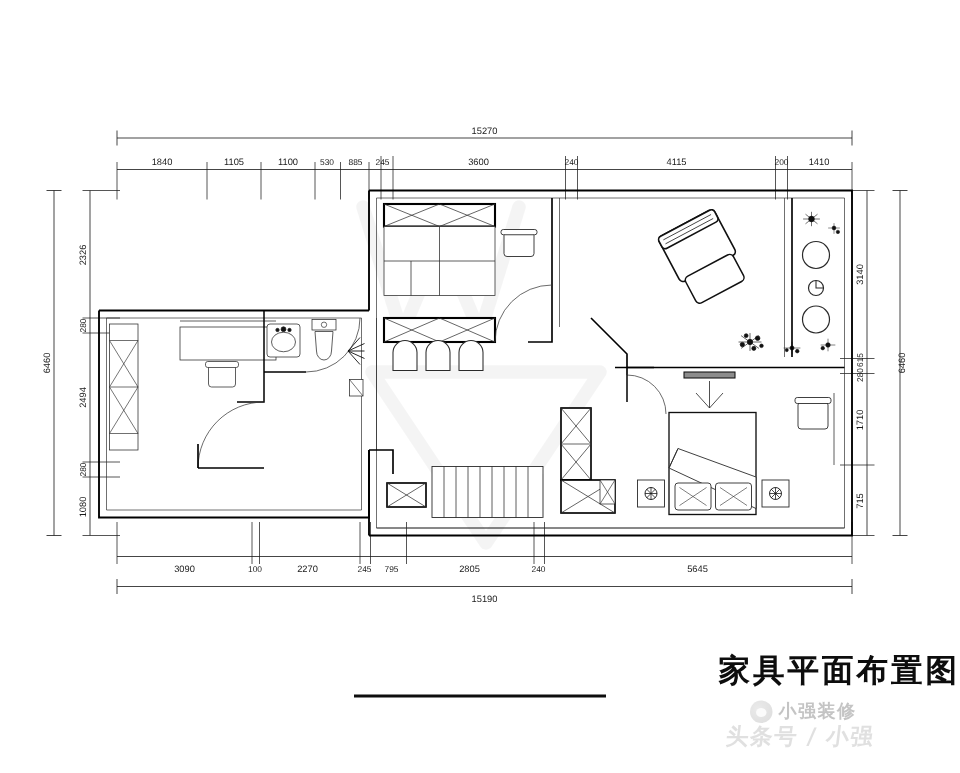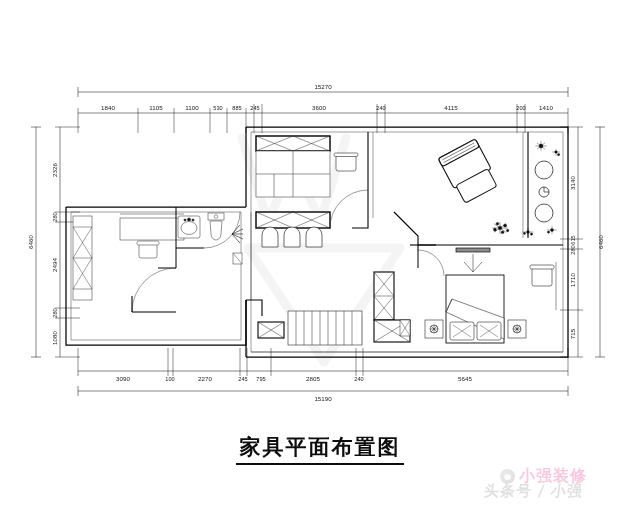--- a/index.html
+++ b/index.html
@@ -6,37 +6,37 @@
   body{width:640px;height:515px;overflow:hidden;
        font-family:"Liberation Sans","DejaVu Sans",sans-serif;color:#111;}
   #stage{position:relative;width:640px;height:515px;background:#fff;}
 
   svg#plan{position:absolute;left:0;top:0;width:640px;height:515px;}
 
   .dimtxt{font-family:"Liberation Sans",sans-serif;font-size:6.2px;fill:#1a1a1a;}
   .dimtxt-sm{font-family:"Liberation Sans",sans-serif;font-size:5.6px;fill:#1a1a1a;}
 
   
-  #title-wrap{position:absolute;left:0;top:436px;width:640px;text-align:center;}
+  #title-wrap{position:absolute;left:0;top:436px;width:640px;text-align:right;}
   #title-text{font-family:"DejaVu Sans","Liberation Sans",sans-serif;
               font-size:21px;font-weight:700;letter-spacing:2px;color:#0d0d0d;
               line-height:1.05;}
   #title-rule{width:168px;height:2px;background:#0d0d0d;margin:5px auto 0 auto;}
 
   
   #footer-wm{position:absolute;right:8px;top:466px;width:150px;height:45px;}
   .wm-line1{position:absolute;left:18px;top:0px;display:flex;align-items:center;gap:4px;
             opacity:.30;}
   .wm-logo{width:15px;height:15px;border-radius:50%;
            background:radial-gradient(circle at 35% 35%,#bdbdbd,#8d8d8d);
            position:relative;flex:0 0 auto;}
   .wm-logo:after{content:"";position:absolute;left:4px;top:4.5px;width:7px;height:6px;
                  border-radius:50%;background:#f2f2f2;}
-  .wm-cn1{font-family:"DejaVu Sans",sans-serif;font-size:16px;font-weight:700;
-          color:#ec4899;letter-spacing:1px;}
+  .wm-cn1{font-family:"DejaVu Sans",sans-serif;font-size:12px;font-weight:700;
+          color:#404040;letter-spacing:1px;}
   .wm-line2{position:absolute;left:2px;top:16px;opacity:.26;
             font-family:"DejaVu Sans",sans-serif;font-size:15px;font-weight:700;
             color:#8a8a8a;letter-spacing:1px;transform:skewX(-7deg);}
 
   
   #center-wm{position:absolute;left:228px;top:130px;width:190px;height:240px;
              pointer-events:none;opacity:.075;}
 </style>
 </head>
 <body>

